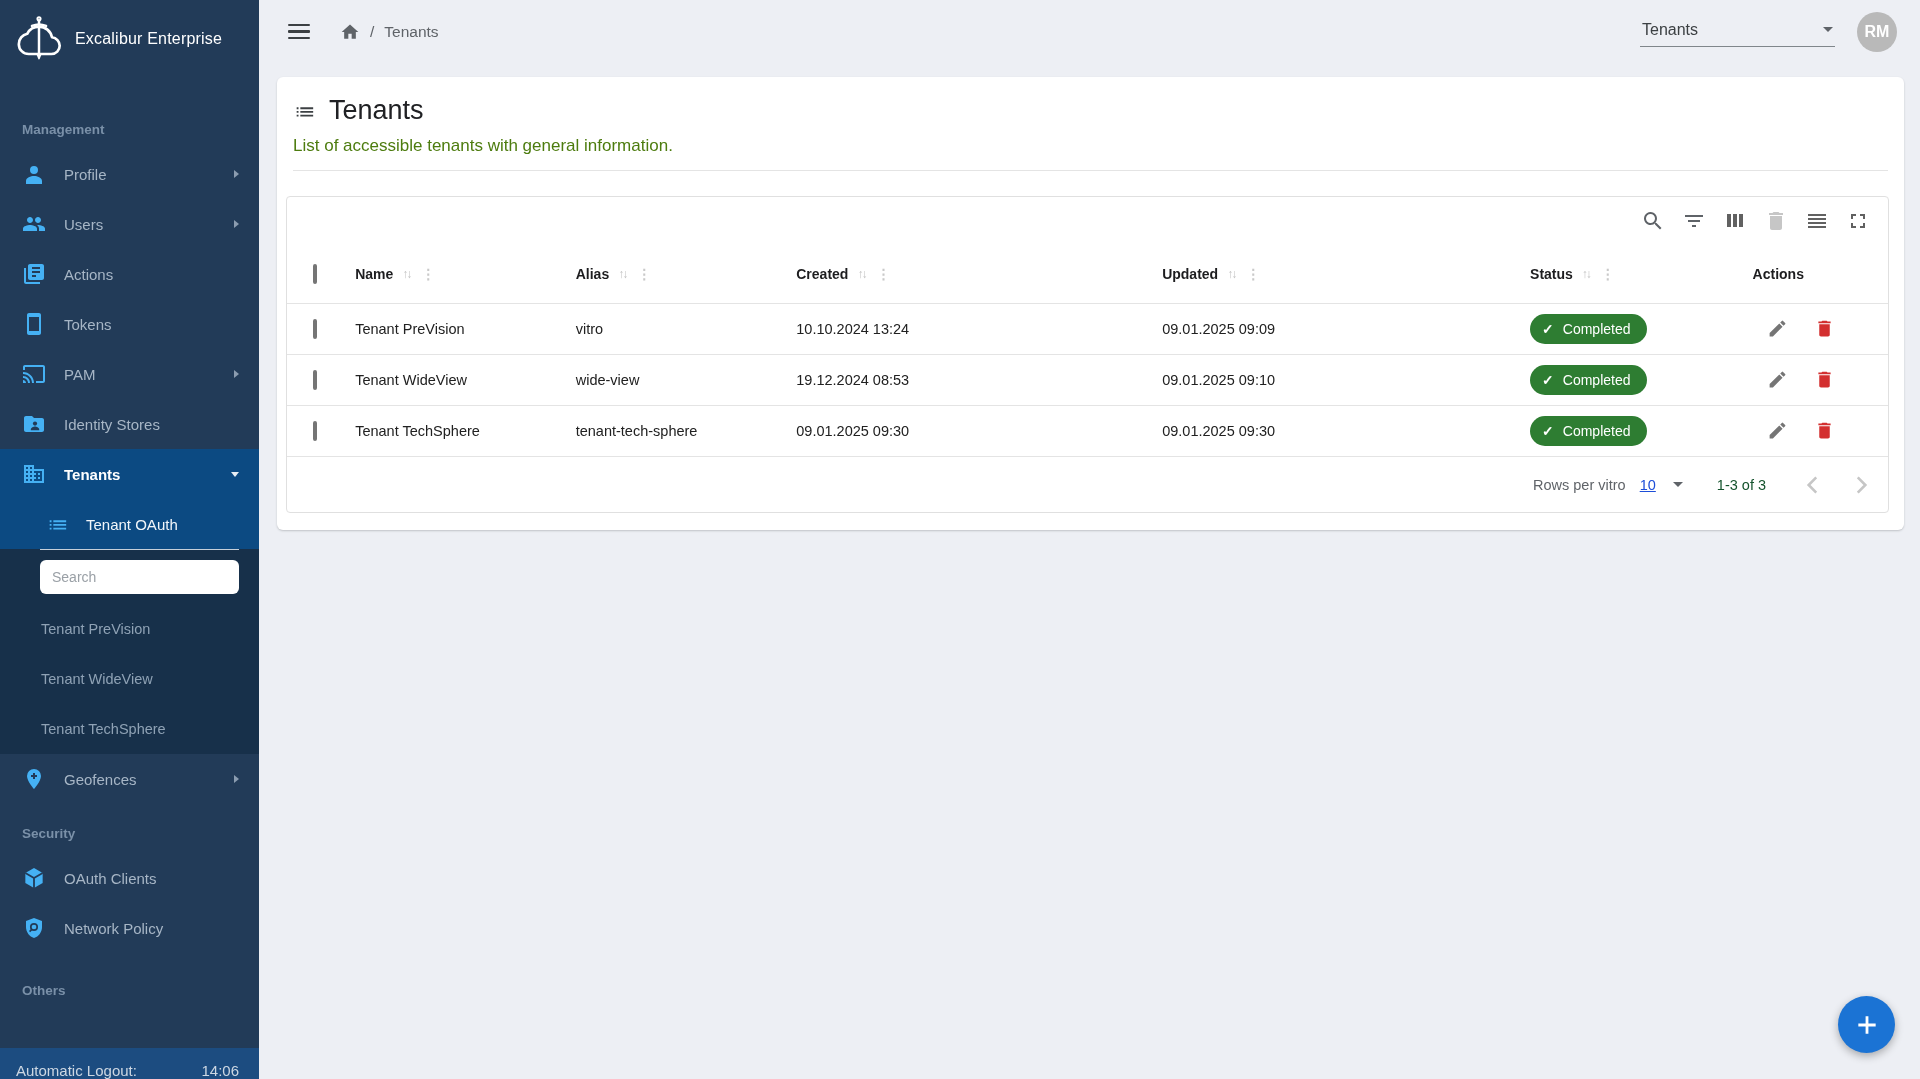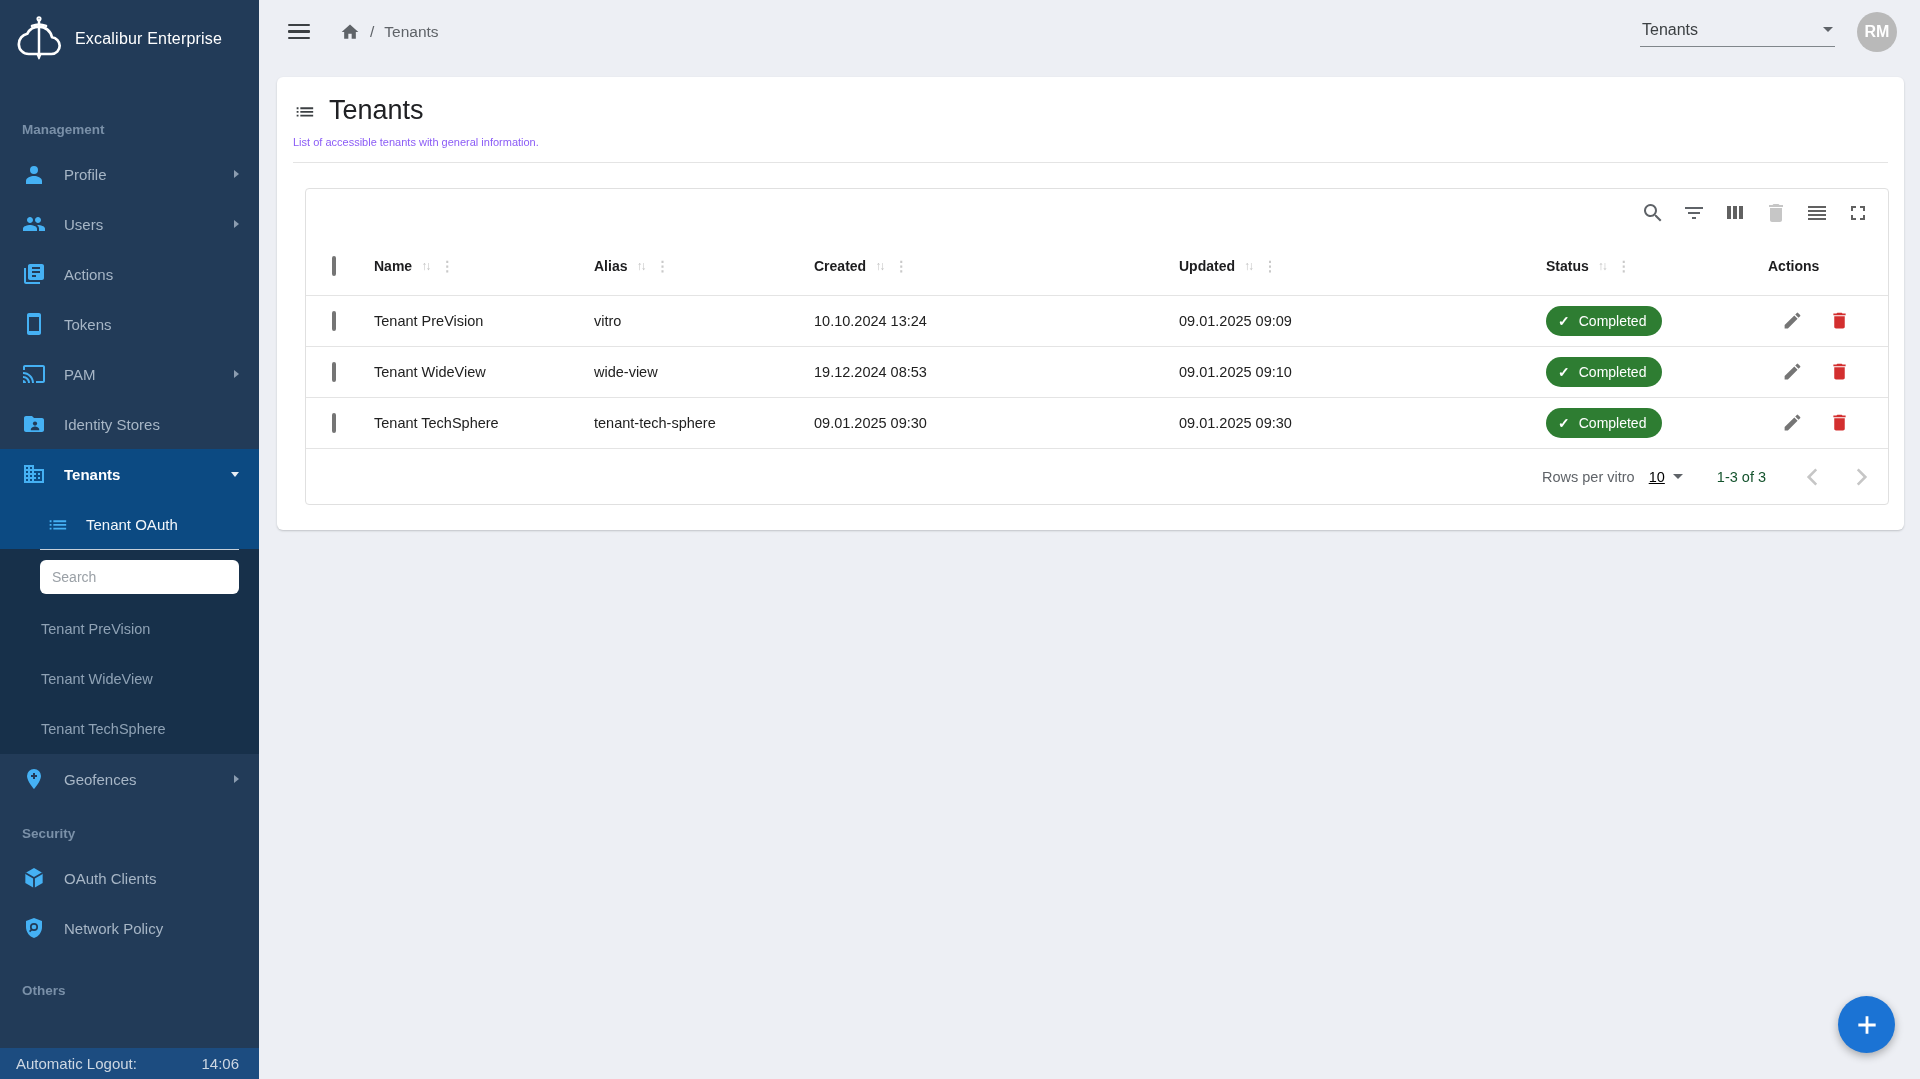--- a/index.html
+++ b/index.html
@@ -30,21 +30,21 @@
   .sub-item .nicon svg { width:22px; height:22px; fill:var(--icon-blue,#45b1f4); }
   .sub-item .nlabel { color:#f2f6fa; font-size:15px; margin-left:18px; }
   .active-underline { height:1px; background:#c6cfd9; margin:0 20px 0 40px; }
   .search-wrap { padding:10px 20px 10px 40px; }
   .search-wrap input { width:199px; height:34px; border:none; border-radius:6px; background:#fff;
     padding:0 12px; font-size:14px; color:#333; outline:none; font-family:inherit; }
   .search-wrap input::placeholder { color:#9aa0a6; }
   .tenant-link { height:50px; display:flex; align-items:center; padding-left:41px;
     color:#8fa2b5; font-size:14.5px; cursor:pointer; }
   .sidebar-footer { flex:none; height:31px; background:var(--footer-blue,#1c4c80);
-    display:flex; align-items:center; justify-content:space-between; padding:0 20px 0 16px;
+    display:flex; align-items:flex-end; justify-content:space-between; padding:0 20px 0 16px;
     color:#cdd7e2; font-size:15px; }
 
   
   .main { position:absolute; left:259px; top:0; width:1661px; height:1079px; }
   .topbar { height:63px; display:flex; align-items:center; padding:0 23px 0 29px; }
   .hamburger { width:22px; cursor:pointer; }
   .hamburger span { display:block; height:2.5px; background:#3c4043; margin:4px 0; border-radius:1px; }
   .breadcrumb { display:flex; align-items:center; margin-left:30px; gap:10px; color:#5f6368; font-size:15.5px; }
   .breadcrumb svg { width:20px; height:20px; fill:#5f6368; display:block; cursor:pointer; }
   .tb-right { margin-left:auto; display:flex; align-items:center; }
@@ -55,24 +55,24 @@
   .avatar { width:40px; height:40px; border-radius:50%; background:#b9b9b9; color:#fff;
     font-size:16px; font-weight:bold; display:flex; align-items:center; justify-content:center;
     margin-left:22px; cursor:pointer; }
 
   .card { margin:14px 16px 0 18px; width:1627px; height:453px; background:#fff;
     border-radius:6px; box-shadow:0 1px 2px rgba(60,64,67,.25); }
   .card-head { padding:18px 16px 0 16px; }
   .title-row { display:flex; align-items:center; gap:14px; }
   .title-row svg { width:22px; height:22px; fill:#3c4043; }
   .page-title { font-size:27px; color:#202124; }
-  .page-subtitle { margin-top:10px; font-size:11px; color:#8b5cf6; }
+  .page-subtitle { margin-top:10px; font-size:17px; color:#4d7c0f; }
   .head-divider { height:1px; background:#e4e4e4; margin:14px 0 0 0; }
 
-  .table-box { margin:25px 15px 0 28px; border:1px solid #e0e0e0; border-radius:4px; overflow:hidden; }
+  .table-box { margin:25px 15px 0 9px; border:1px solid #e0e0e0; border-radius:4px; overflow:hidden; }
   .tbl-toolbar { height:48px; display:flex; align-items:center; justify-content:flex-end; gap:17px; padding-right:18px; }
   .icon-btn { width:24px; height:24px; cursor:pointer; display:flex; align-items:center; justify-content:center; }
   .icon-btn svg { width:24px; height:24px; }
 
   table { width:100%; border-collapse:collapse; table-layout:fixed; }
   th, td { text-align:left; vertical-align:middle; padding:0; }
   thead th { height:58px; font-size:14px; color:#1d1d1f; }
   .th-inner { display:flex; align-items:center; gap:9px; }
   .sort-glyph { color:#c3c3c3; font-size:12px; letter-spacing:-2px; cursor:pointer; }
   .kebab-glyph { color:#c9c9c9; font-size:14px; cursor:pointer; padding:0 2px; }
@@ -80,21 +80,21 @@
   tbody tr { border-top:1px solid #e4e4e4; }
   tbody td { height:51px; font-size:14.5px; color:#212121; }
   .badge { display:inline-flex; align-items:center; gap:9px; height:30px; padding:0 16px 0 12px;
     background:var(--status-green,#2e7d32); color:#fff; font-size:14px; border-radius:16px; }
   .badge .chk { font-size:14px; font-weight:bold; }
   .row-actions { display:flex; align-items:center; gap:26px; padding-left:14px; }
   .row-actions svg { width:21px; height:21px; cursor:pointer; }
 
   .tbl-pagination { height:56px; border-top:1px solid #e4e4e4; display:flex; align-items:center;
     justify-content:flex-end; font-size:14.5px; color:#5f6368; padding-right:14px; }
-  .rpp-value { display:flex; align-items:center; gap:8px; margin-left:14px; color:#000000; cursor:pointer;text-decoration:underline; }
+  .rpp-value { display:flex; align-items:center; gap:17px; margin-left:14px; color:#1d4ed8; cursor:pointer;text-decoration:underline; }
   .range-label { margin:0 34px 0 34px; color:#14532d; }
   .page-nav { display:flex; align-items:center; gap:22px; }
   .page-nav svg { width:26px; height:26px; stroke:#c6c6c6; fill:none; stroke-width:2.4; cursor:default; }
 
   .fab { position:fixed; left:1838px; top:996px; width:57px; height:57px; border-radius:50%;
     background:var(--fab-blue,#1b73d4); box-shadow:0 3px 8px rgba(0,0,0,.3); cursor:pointer;
     display:flex; align-items:center; justify-content:center; }
   .fab svg { width:26px; height:26px; stroke:#fff; stroke-width:2.6; }
 </style>
 </head>

